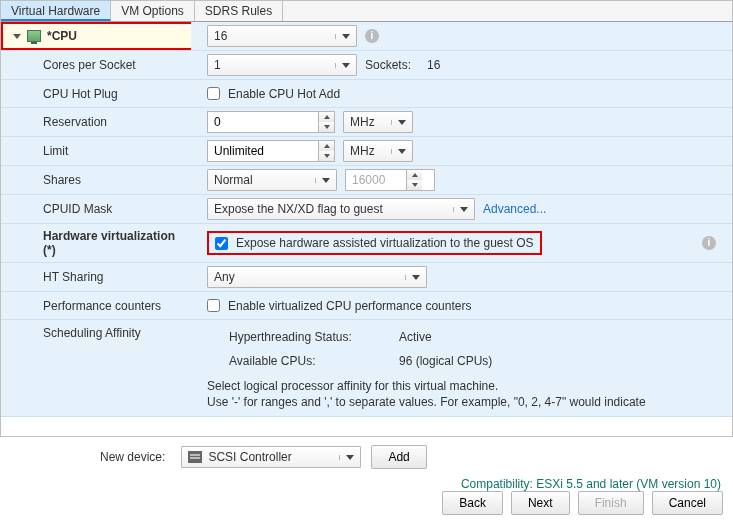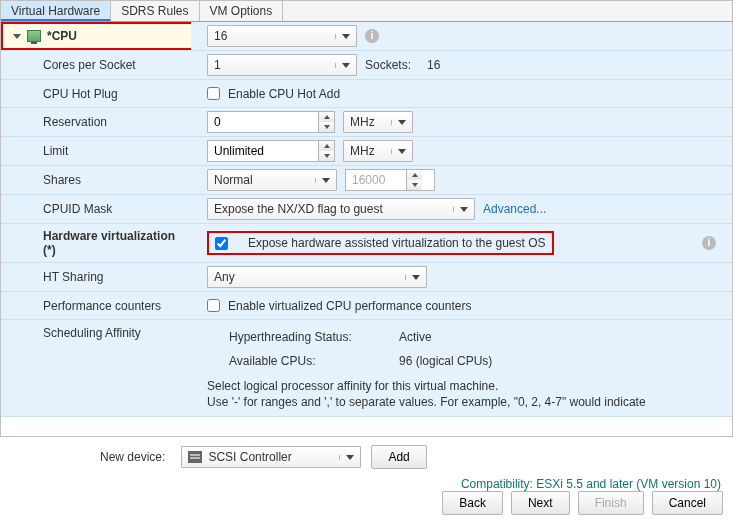--- a/index.html
+++ b/index.html
@@ -18,21 +18,21 @@
   .section-header-value { flex: 1; padding: 3px 16px 3px 16px; display: flex; align-items: center; gap: 8px; }
   .expand-icon { width: 0; height: 0; border-left: 4px solid transparent; border-right: 4px solid transparent; border-top: 5px solid #555; margin-right: 6px; }
   .monitor-icon { width: 14px; height: 12px; border: 1px solid #3a7c55; background: linear-gradient(#8ec989,#5fa96a); margin-right: 6px; display: inline-block; position: relative; }
   .monitor-icon::after { content: ""; position: absolute; bottom: -3px; left: 3px; width: 6px; height: 2px; background: #555; }
   .label-bold { font-weight: bold; }
   
   .row { display: flex; align-items: center; background: #e6f2fb; border-bottom: 1px solid #cce0f0; min-height: 28px; }
   .row .lbl { width: 190px; padding-left: 42px; padding-top: 5px; padding-bottom: 5px; font-size: 12px; }
   .row .val { flex: 1; padding: 3px 16px; display: flex; align-items: center; gap: 8px; }
   .row.highlight-row .lbl { font-weight: bold; }
-  .highlight-box { border: 2px solid #d00; padding: 3px 6px; display: inline-flex; align-items: center; gap: 20px; }
+  .highlight-box { border: 2px solid #d00; padding: 3px 6px; display: inline-flex; align-items: center; gap: 8px; }
   .info-icon { width: 14px; height: 14px; border-radius: 50%; background: #bbb; color: #fff; font-size: 10px; line-height: 14px; text-align: center; font-weight: bold; display: inline-block; }
   
   .select { position: relative; display: inline-flex; align-items: center; height: 22px; border: 1px solid #b5b5b5; background: linear-gradient(#fff,#f1f1f1); padding: 0 6px; cursor: pointer; border-radius: 1px; }
   .select .select-text { flex: 1; }
   .select .select-arrow { border-left: 1px solid #b5b5b5; padding-left: 6px; margin-left: 6px; display: flex; align-items: center; }
   .select .select-arrow span { width: 0; height: 0; border-left: 4px solid transparent; border-right: 4px solid transparent; border-top: 5px solid #444; }
   .select-wide { width: 150px; }
   .select-narrow { width: 70px; }
   .select-med { width: 268px; justify-content: center; }
   .select-ctrl { width: 180px; }
@@ -68,22 +68,22 @@
   
   .wizard-btns { position: absolute; bottom: 8px; right: 10px; display: flex; gap: 8px; align-items: center; }
 </style>
 </head>
 <body>
 
 <div class="container">
 
   <div class="tabbar">
     <div class="tab active">Virtual Hardware</div>
+    <div class="tab">VM Options</div>
     <div class="tab">SDRS Rules</div>
-    <div class="tab">VM Options</div>
   </div>
 
   <div class="panel">
     <div class="scrollarea">
 
       <div class="section-header-row">
         <div class="section-header">
           <span class="expand-icon"></span>
           <span class="monitor-icon"></span>
           <span class="label-bold">*CPU</span>

